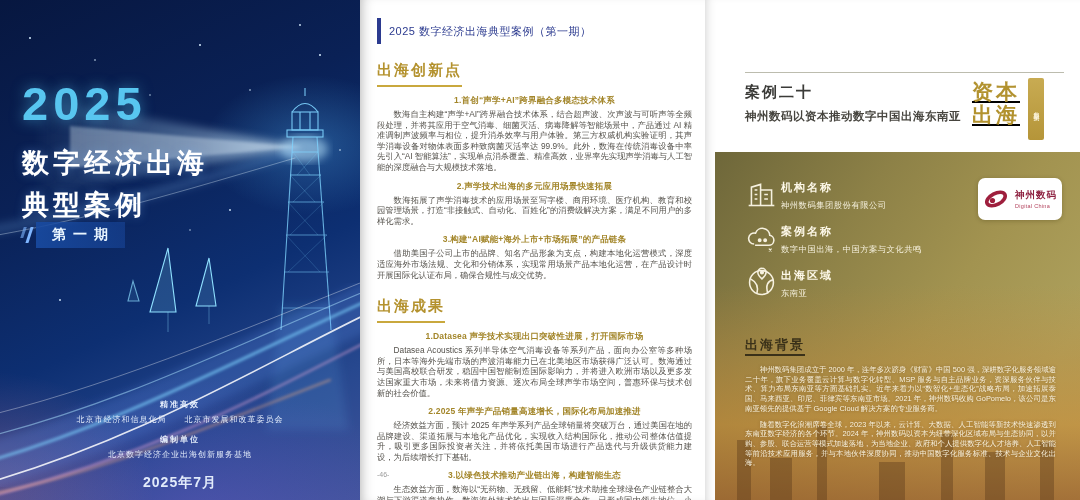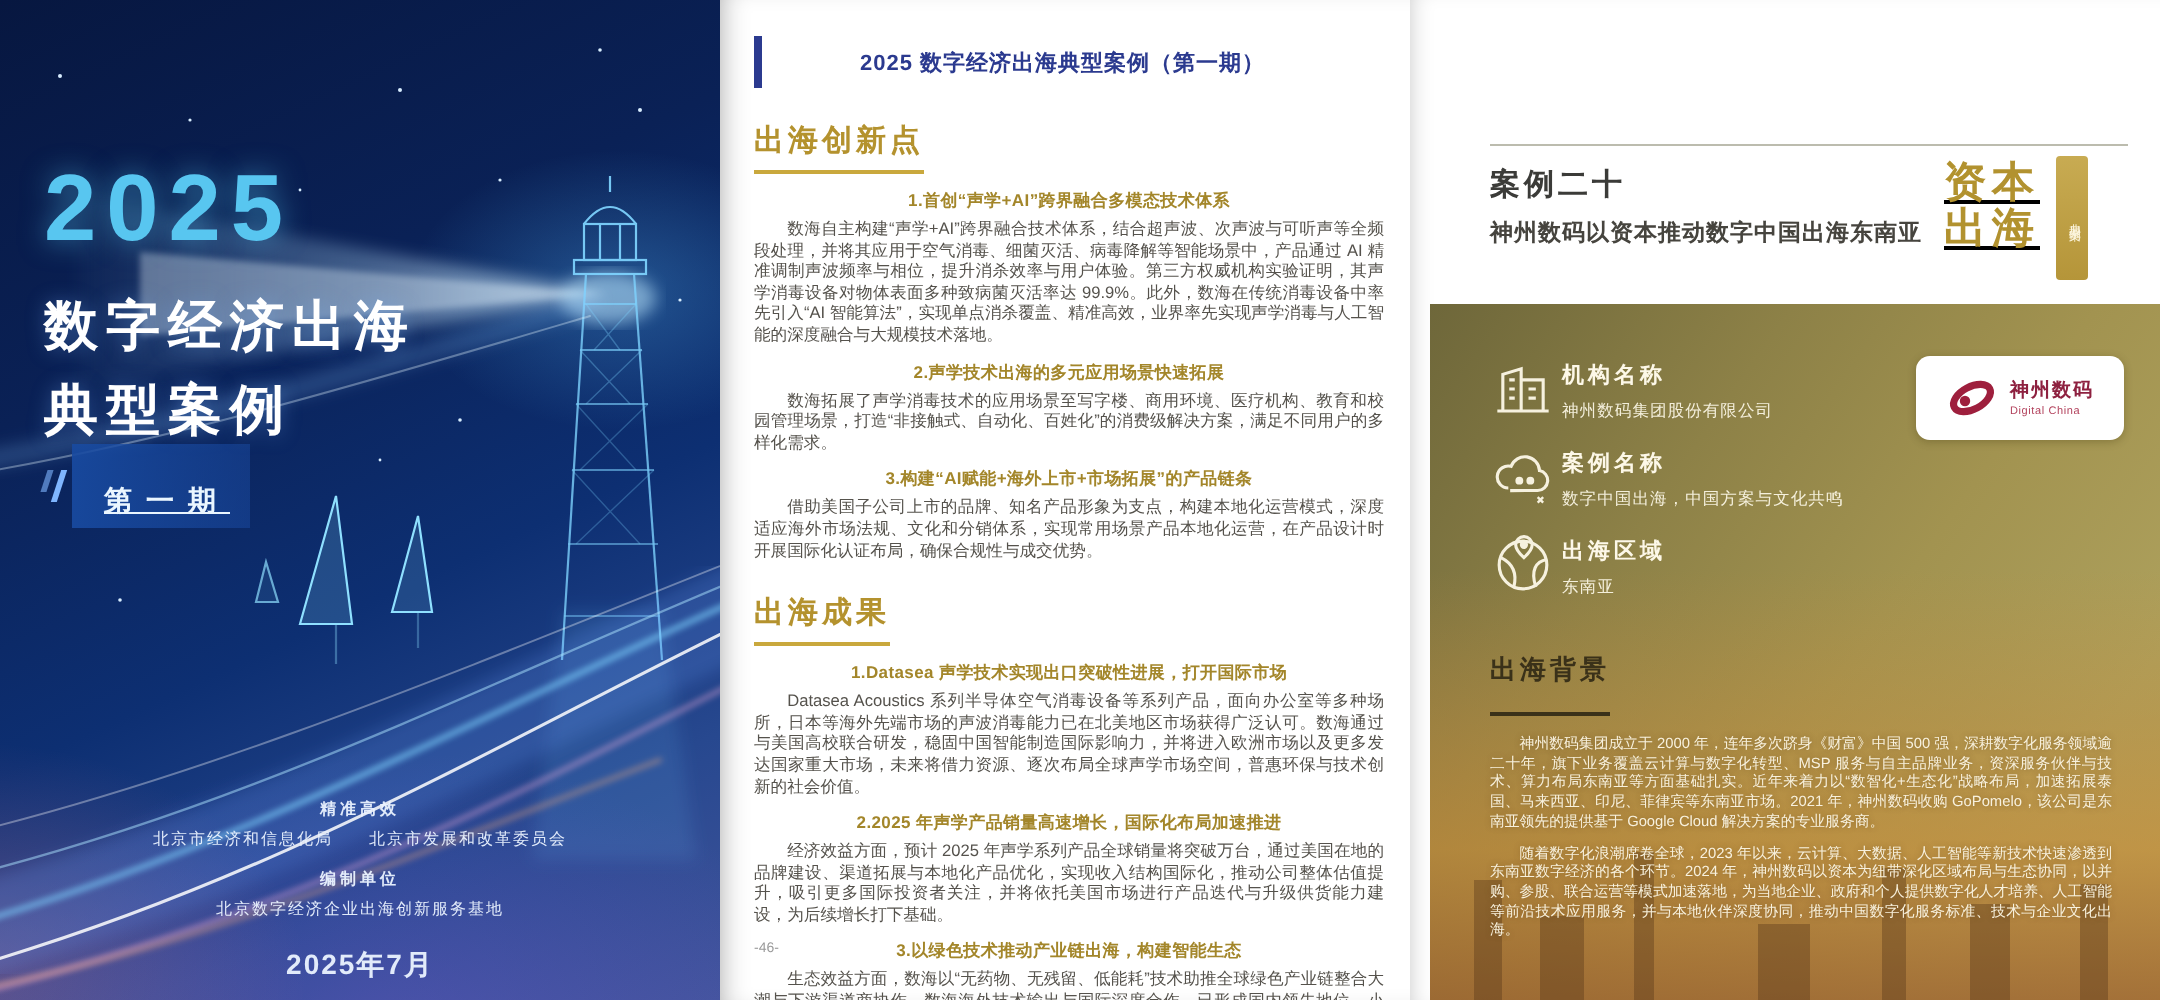--- a/index.html
+++ b/index.html
@@ -22,36 +22,36 @@
   .ctitle { font-size:27px; font-weight:800; color:#ffffff; letter-spacing:4px;
             margin-top:14px; text-shadow:0 0 10px rgba(120,180,255,.35); }
   .ctitle2 { margin-top:6px; }
   .badge-row { position:absolute; left:22px; top:222px; z-index:3; display:flex; align-items:center; }
   .badge-marks { display:flex; gap:3px; margin-right:5px; }
   .badge-marks i { display:block; width:3px; background:#7fb6ff; transform:skewX(-18deg); }
   .badge-marks i:nth-child(1){ height:11px; opacity:.6; }
   .badge-marks i:nth-child(2){ height:16px; }
   .issue-badge { background:linear-gradient(90deg, rgba(24,74,160,.92), rgba(30,84,180,.40));
     color:#eaf6ff; font-size:14px; font-weight:700; letter-spacing:7px;
-    padding:20px 10px 4px 16px;text-decoration:underline; }
+    padding:4px 10px 4px 16px; }
   .cover-foot { position:absolute; left:0; right:0; bottom:8px; z-index:3; text-align:center;
     color:rgba(235,243,255,.95); }
   .cf-label { font-size:8px; font-weight:700; letter-spacing:2px; margin-top:9px; }
   .cf-line  { font-size:8px; margin-top:4px; letter-spacing:1px; }
   .cf-date  { font-size:14px; font-weight:700; margin-top:14px; letter-spacing:1px; }
 
   
   .page { position:absolute; top:0; height:500px; background:#fff; }
 
   
   .page-mid { left:360px; width:345px; box-shadow:inset 10px 0 14px -10px rgba(0,0,0,.35); }
   .mid-inner { padding:18px 13px 0 17px; }
   .mp-header { display:flex; align-items:center; }
   .mp-header .bar { width:4px; height:26px; background:#2b3a8f; margin-right:8px; }
-  .mp-header .txt { font-size:11px; font-weight:700; color:#2b3a8f; letter-spacing:.5px;margin-left:41px; }
+  .mp-header .txt { font-size:11px; font-weight:400; color:#2b3a8f; letter-spacing:.5px; }
   .gold-h { display:inline-block; font-size:15px; font-weight:800; color:#b4922e;
             letter-spacing:2px; border-bottom:2.5px solid #c9a83d; padding-bottom:5px;
             margin-top:17px; }
   .sub { font-size:8.5px; font-weight:700; color:#a3862a; margin-top:8px; letter-spacing:.2px;text-align:center; }
   .para { font-size:8.3px; line-height:10.6px; color:#55524c; text-indent:2em;
           margin-top:2px; text-align:justify; }
   .pageno { position:absolute; left:17px; bottom:22px; font-size:7px; color:#9a9a9a; }
 
   
   .page-right { left:705px; width:375px; box-shadow:inset 8px 0 12px -9px rgba(0,0,0,.25); }
@@ -69,27 +69,27 @@
     background:linear-gradient(125deg,#6e673a 0%,#8d8147 30%,#a29350 55%,#ada05c 80%,#b2a35e 100%); }
   .photo-fx { position:absolute; left:0; right:0; bottom:0; height:215px; z-index:1;
     background:linear-gradient(180deg, rgba(190,140,62,0) 0%, rgba(196,138,58,.35) 35%,
                rgba(205,138,52,.55) 65%, rgba(158,94,42,.72) 100%); }
   .photo-fx i { position:absolute; bottom:0; background:rgba(84,52,24,.38); display:block; }
   .rp-content { position:relative; z-index:2; padding:26px 0 0 30px; }
   .info-item { display:flex; gap:3px; margin-bottom:11px; align-items:flex-start; }
   .info-icon { width:33px; height:33px; flex:0 0 33px; opacity:.95; }
   .info-label { font-size:11px; font-weight:800; color:#fdf8e8; letter-spacing:2px; padding-top:2px; }
   .info-value { font-size:8.3px; color:rgba(253,248,232,.92); margin-top:5px; letter-spacing:.5px; }
-  .logo-card { position:absolute; right:18px; top:26px; width:104px; height:42px; background:#fff;
+  .logo-card { position:absolute; right:18px; top:26px; width:84px; height:42px; background:#fff;
     border-radius:7px; display:flex; align-items:center; justify-content:center; gap:6px; z-index:3;
     box-shadow:0 1px 4px rgba(60,50,10,.3); }
   .logo-txt .nm { font-size:9.5px; font-weight:800; color:#8e2140; letter-spacing:1px; }
   .logo-txt .en { font-size:5.5px; color:#b2415c; margin-top:1px; letter-spacing:.3px; }
   .bg-heading { display:inline-block; font-size:13px; font-weight:800; color:#3a3119;
-    letter-spacing:2px; border-bottom:2px solid #3a3119; padding-bottom:12px; margin-top:16px; }
+    letter-spacing:2px; border-bottom:2px solid #3a3119; padding-bottom:0; margin-top:26px; }
   .bg-paras { margin:9px 24px 0 0; }
   .bg-paras p { font-size:7.4px; line-height:9.7px; color:#f8f1dd; text-indent:2em;
     text-align:justify; margin-bottom:6px; text-shadow:0 0 3px rgba(90,60,20,.45); }
 </style>
 </head>
 <body>
 
 <div id="stage">
 
   <div class="cover">

